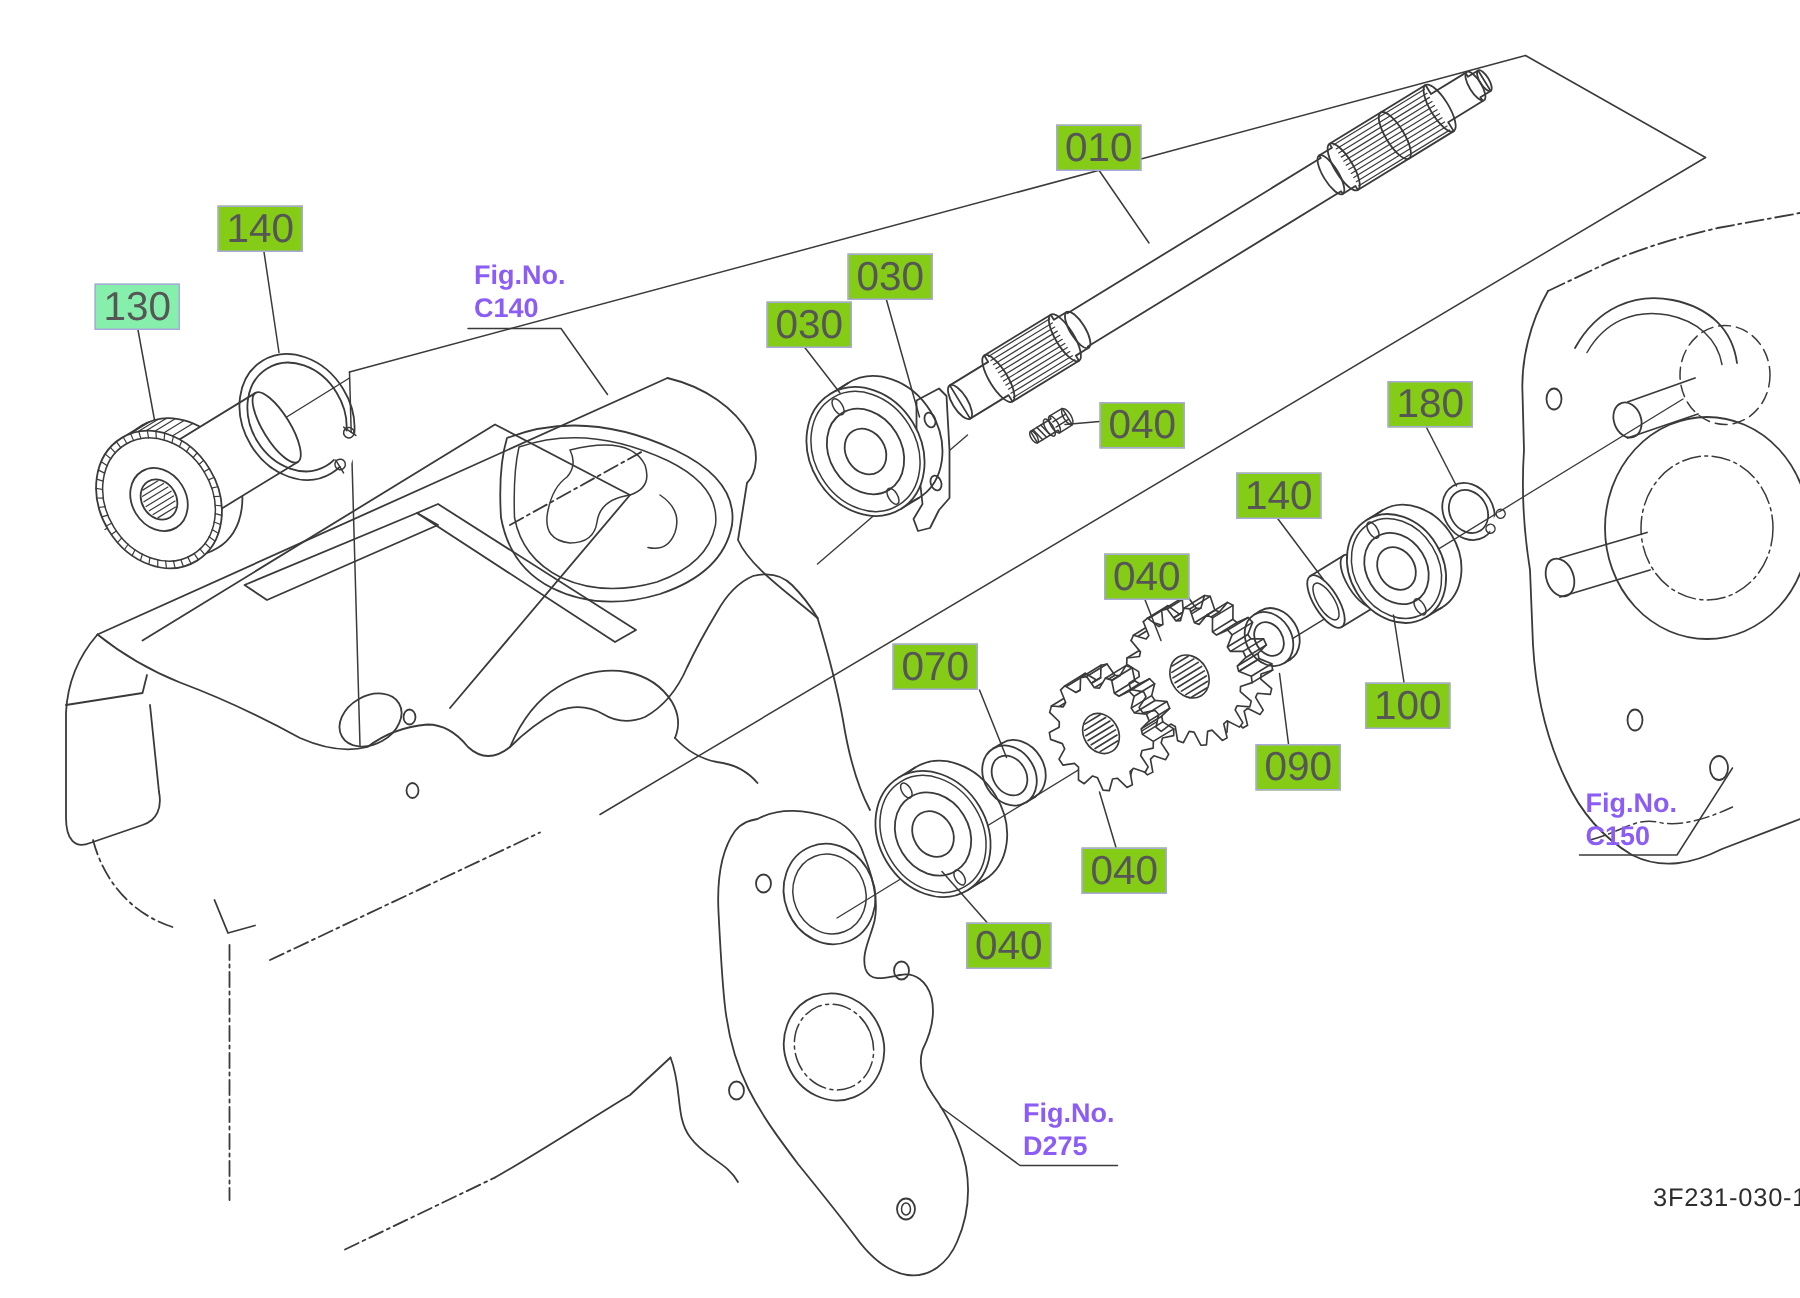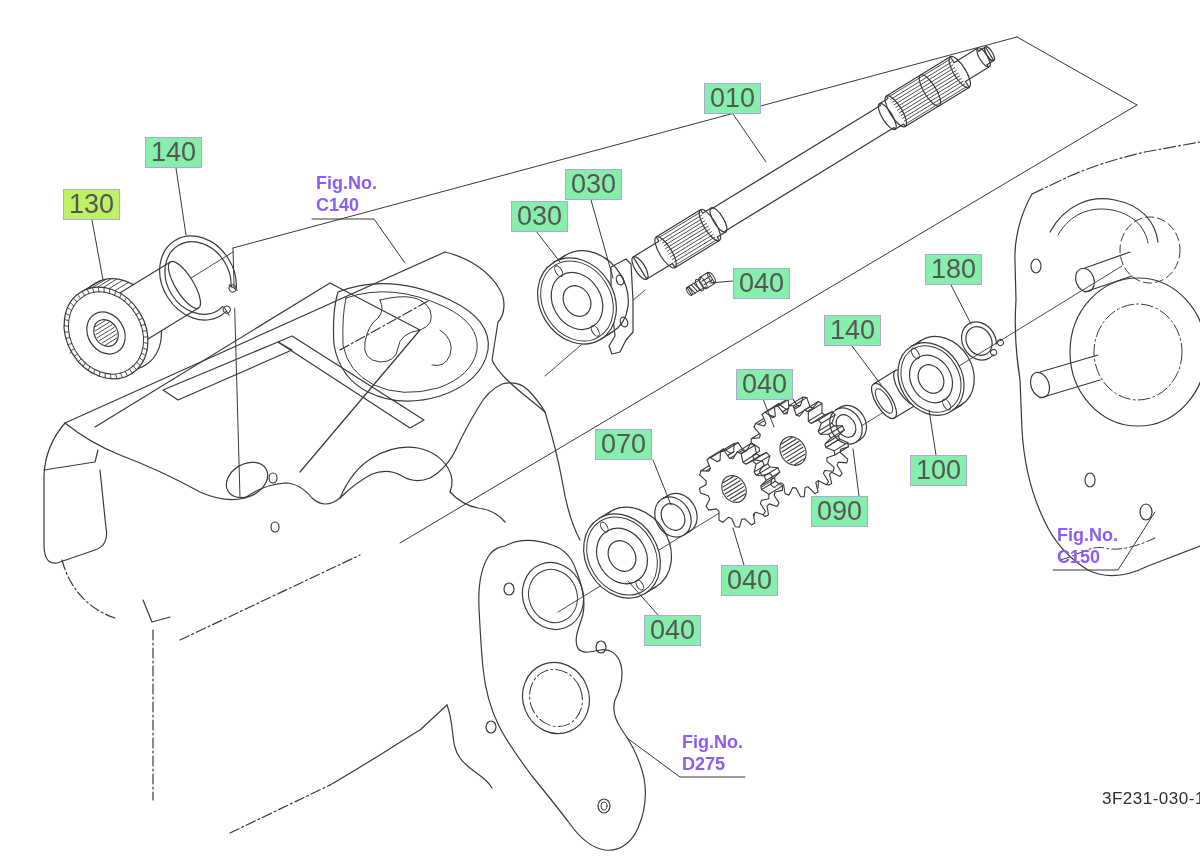--- a/index.html
+++ b/index.html
@@ -3,25 +3,25 @@
 <meta charset="utf-8">
 <style>
   html,body{margin:0;padding:0;background:#fff;}
   #stage{
     position:relative;width:1200px;height:865px;background:#ffffff;
     overflow:hidden;font-family:"Liberation Sans", sans-serif;
   }
   #art{position:absolute;left:0;top:0;}
   .plabel{
     position:absolute;box-sizing:border-box;width:57px;height:31px;
-    border:1px solid #a9a9dc;background:#86efac;color:#565656;
+    border:1px solid #a9a9dc;background:#84cc16;color:#565656;
     font-size:27px;line-height:28px;text-align:center;cursor:pointer;
     letter-spacing:0px;
   }
-  .plabel.hl{background:#bef264;}
+  .plabel.hl{background:#86efac;}
   .figref{
     position:absolute;color:#8b5cf6;font-size:18px;font-weight:700;
     line-height:22px;white-space:nowrap;cursor:pointer;
   }
   .dwgnum{
     position:absolute;color:#2e2e2e;font-size:17px;letter-spacing:0.5px;
     white-space:nowrap;
   }
 </style>
 </head>
@@ -434,21 +434,21 @@
 </svg>
 
 <div class="plabel" style="left:704px;top:83px">010</div>
 <div class="plabel" style="left:511px;top:201px">030</div>
 <div class="plabel" style="left:565px;top:169px">030</div>
 <div class="plabel" style="left:733px;top:268px">040</div>
 <div class="plabel" style="left:644px;top:615px">040</div>
 <div class="plabel" style="left:721px;top:565px">040</div>
 <div class="plabel" style="left:595px;top:429px">070</div>
 <div class="plabel" style="left:736px;top:369px">040</div>
-<div class="plabel" style="left:811px;top:496px">090</div>
+<div class="plabel" style="left:837px;top:496px">090</div>
 <div class="plabel" style="left:910px;top:455px">100</div>
 <div class="plabel" style="left:824px;top:315px">140</div>
 <div class="plabel" style="left:925px;top:254px">180</div>
 <div class="plabel hl" style="left:63px;top:189px">130</div>
 <div class="plabel" style="left:145px;top:137px">140</div>
 
 <div class="figref" style="left:316px;top:172px">
   <div>Fig.No.</div>
   <div>C140</div>
 </div>

